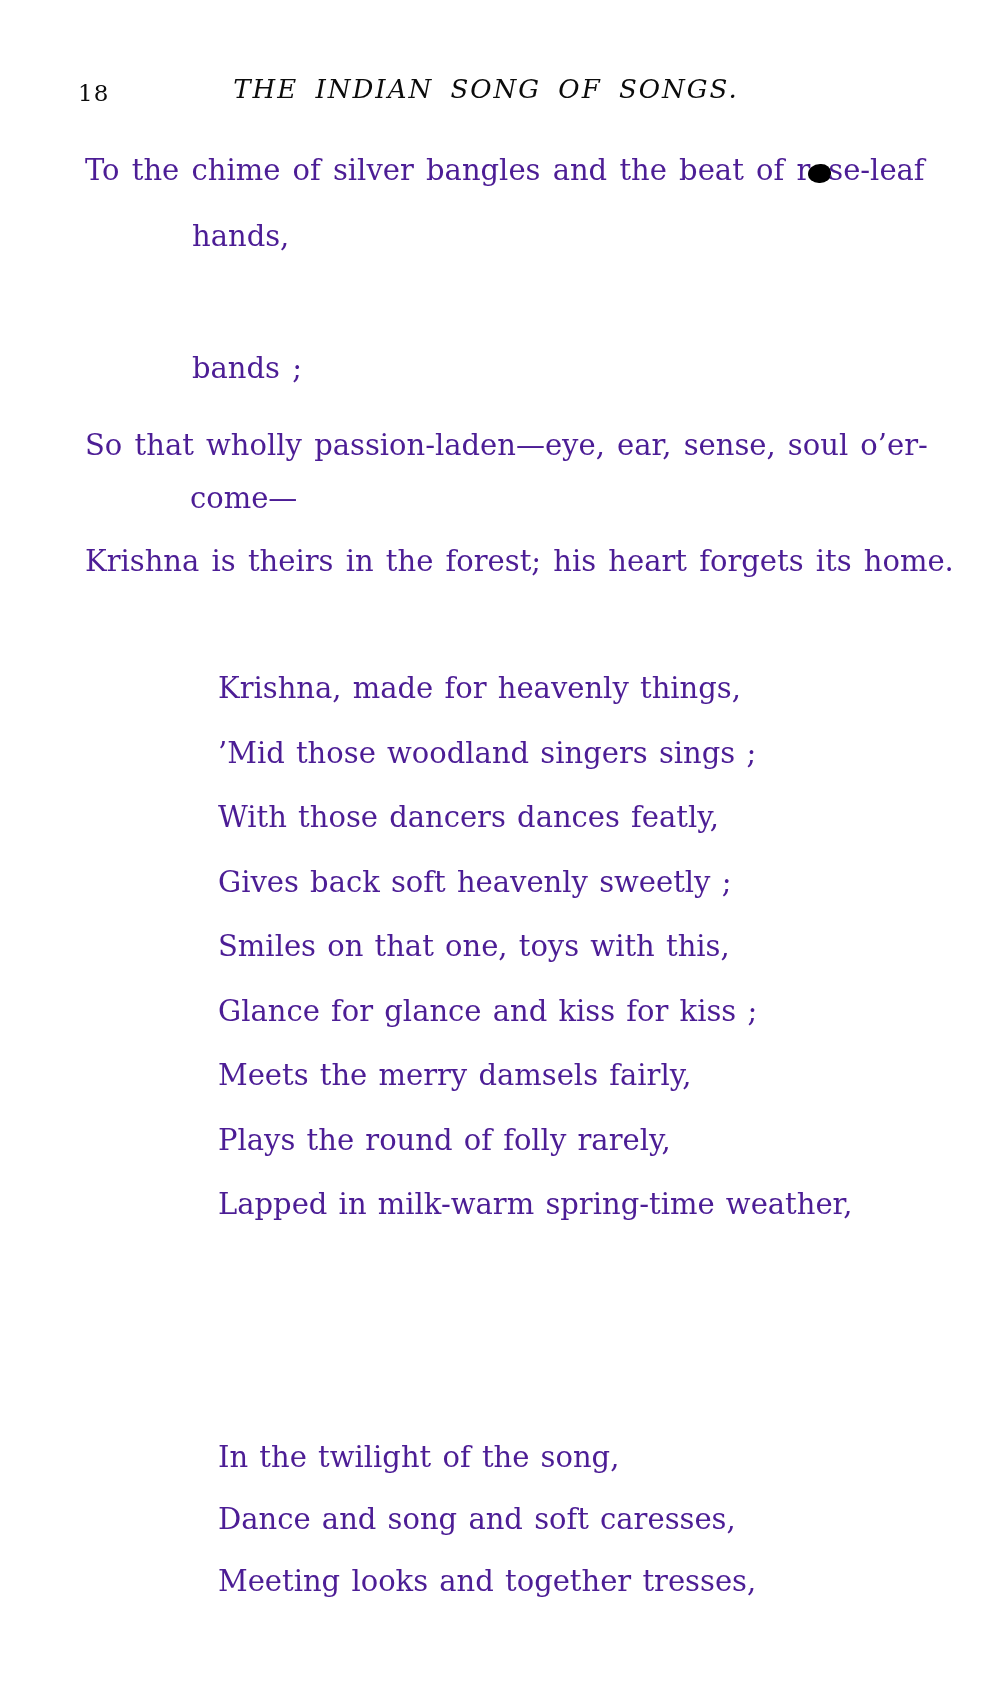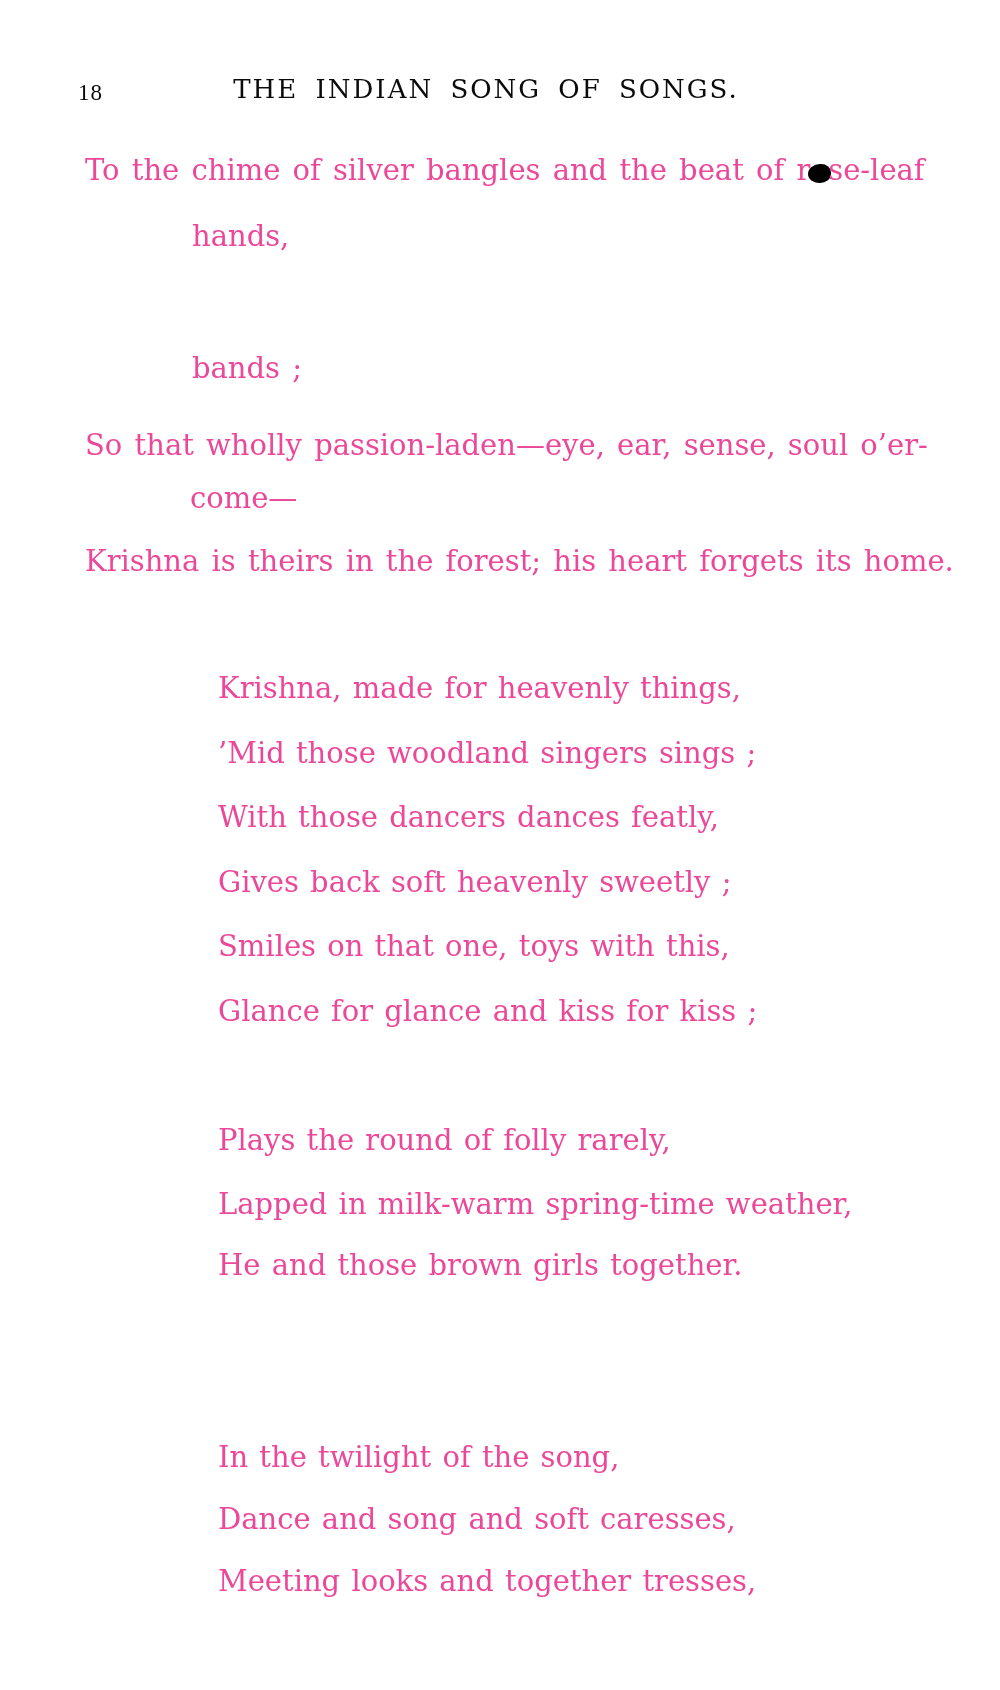--- a/index.html
+++ b/index.html
@@ -16,41 +16,41 @@
     font-family: "DejaVu Serif", "Liberation Serif", serif;
     color: #0b0b0b;
   }
   .pagenum {
     position: absolute;
     top: 80px;
     left: 78px;
     font-size: 23px;
     letter-spacing: 1px;
     color: #0b0b0b;
-    font-family: Liberation Serif, serif;
   }
   .running-title {
     position: absolute;
     top: 74px;
     left: 71px;
     width: 830px;
     text-align: center;
+    font-style: italic;
     font-size: 26px;
     letter-spacing: 2px;
     word-spacing: 7px;
     white-space: nowrap;
     color: #0b0b0b;
   }
   .line {
     position: absolute;
     left: 85px;
     white-space: nowrap;
     font-size: 29px;
     word-spacing: 3px;
-    color: #ec4899;
+    color: #4c1d95;
   }
   .line.indent { left: 192px; }
   .verse {
     left: 218px;
     word-spacing: 2px;
   }
   .ink-blot {
     display: inline-block;
     width: 23px;
     height: 19px;
@@ -74,21 +74,21 @@
   <div class="line" style="top:428px">So that wholly passion-laden—eye, ear, sense, soul o’er-</div>
   <div class="line indent" style="top:481px;left:190px">come—</div>
   <div class="line" style="top:544px">Krishna is theirs in the forest; his heart forgets its home.</div>
 
   <div class="line verse" style="top:671px">Krishna, made for heavenly things,</div>
   <div class="line verse" style="top:736px">’Mid those woodland singers sings ;</div>
   <div class="line verse" style="top:800px">With those dancers dances featly,</div>
   <div class="line verse" style="top:865px">Gives back soft heavenly sweetly ;</div>
   <div class="line verse" style="top:929px">Smiles on that one, toys with this,</div>
   <div class="line verse" style="top:994px">Glance for glance and kiss for kiss ;</div>
+  <div class="line verse" style="top:1058px">Meets the merry damsels fairly,</div>
   <div class="line verse" style="top:1123px">Plays the round of folly rarely,</div>
   <div class="line verse" style="top:1187px">Lapped in milk-warm spring-time weather,</div>
-  <div class="line verse" style="top:1248px">He and those brown girls together.</div>
 
   <div class="line verse" style="top:1440px">In the twilight of the song,</div>
   <div class="line verse" style="top:1502px">Dance and song and soft caresses,</div>
   <div class="line verse" style="top:1564px">Meeting looks and together tresses,</div>
 
 </div>
 
 </body></html>

